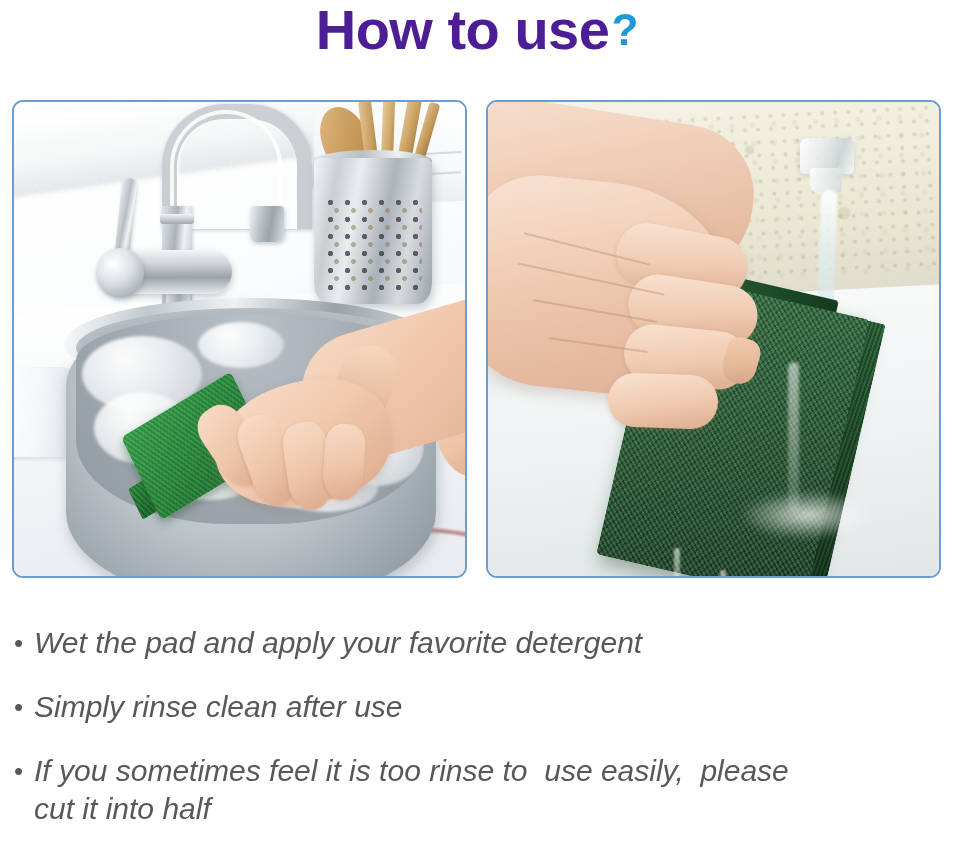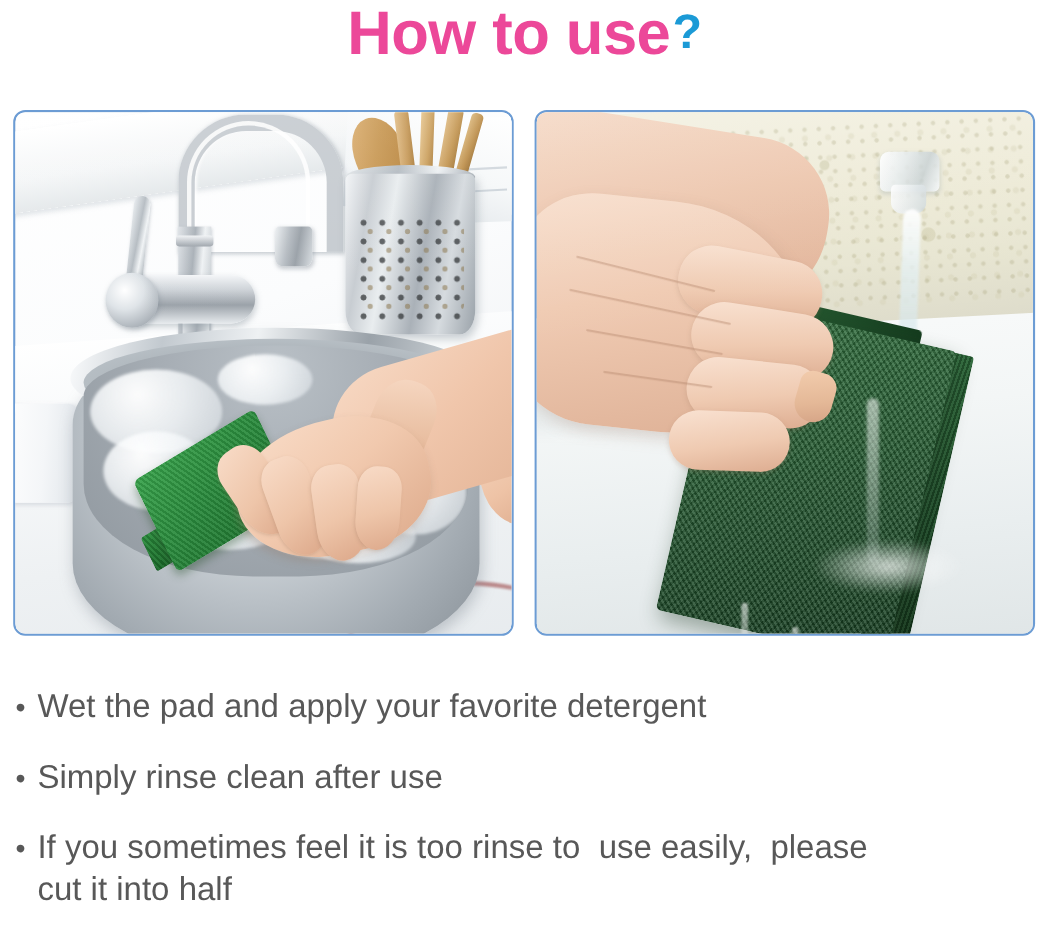--- a/index.html
+++ b/index.html
@@ -22,21 +22,21 @@
     left: 0; top: 0;
     width: 954px;
     height: 92px;
     display: flex;
     align-items: flex-start;
     justify-content: center;
   }
   .title-text {
     font-size: 56px;
     font-weight: bold;
-    color: #ec4899;
+    color: #4c1d95;
     letter-spacing: -0.5px;
     line-height: 1;
     margin-top: 2px;
     white-space: nowrap;
     font-family: "Liberation Sans", sans-serif;
     text-align: center;
   }
   .title-qmark {
     font-size: 44px;
     font-weight: bold;
@@ -629,20 +629,21 @@
   .bullet-dot {
     flex: 0 0 auto;
     width: 20px;
     font-size: 26px;
     line-height: 38px;
     color: #585858;
   }
   .bullet-text {
     flex: 1 1 auto;
     white-space: pre-wrap;
+    font-style: italic;
   }
 </style>
 </head>
 <body>
 
 <div class="title-bar">
   <span class="title-text">How to use</span>
   <span class="title-qmark">?</span>
 </div>
 

